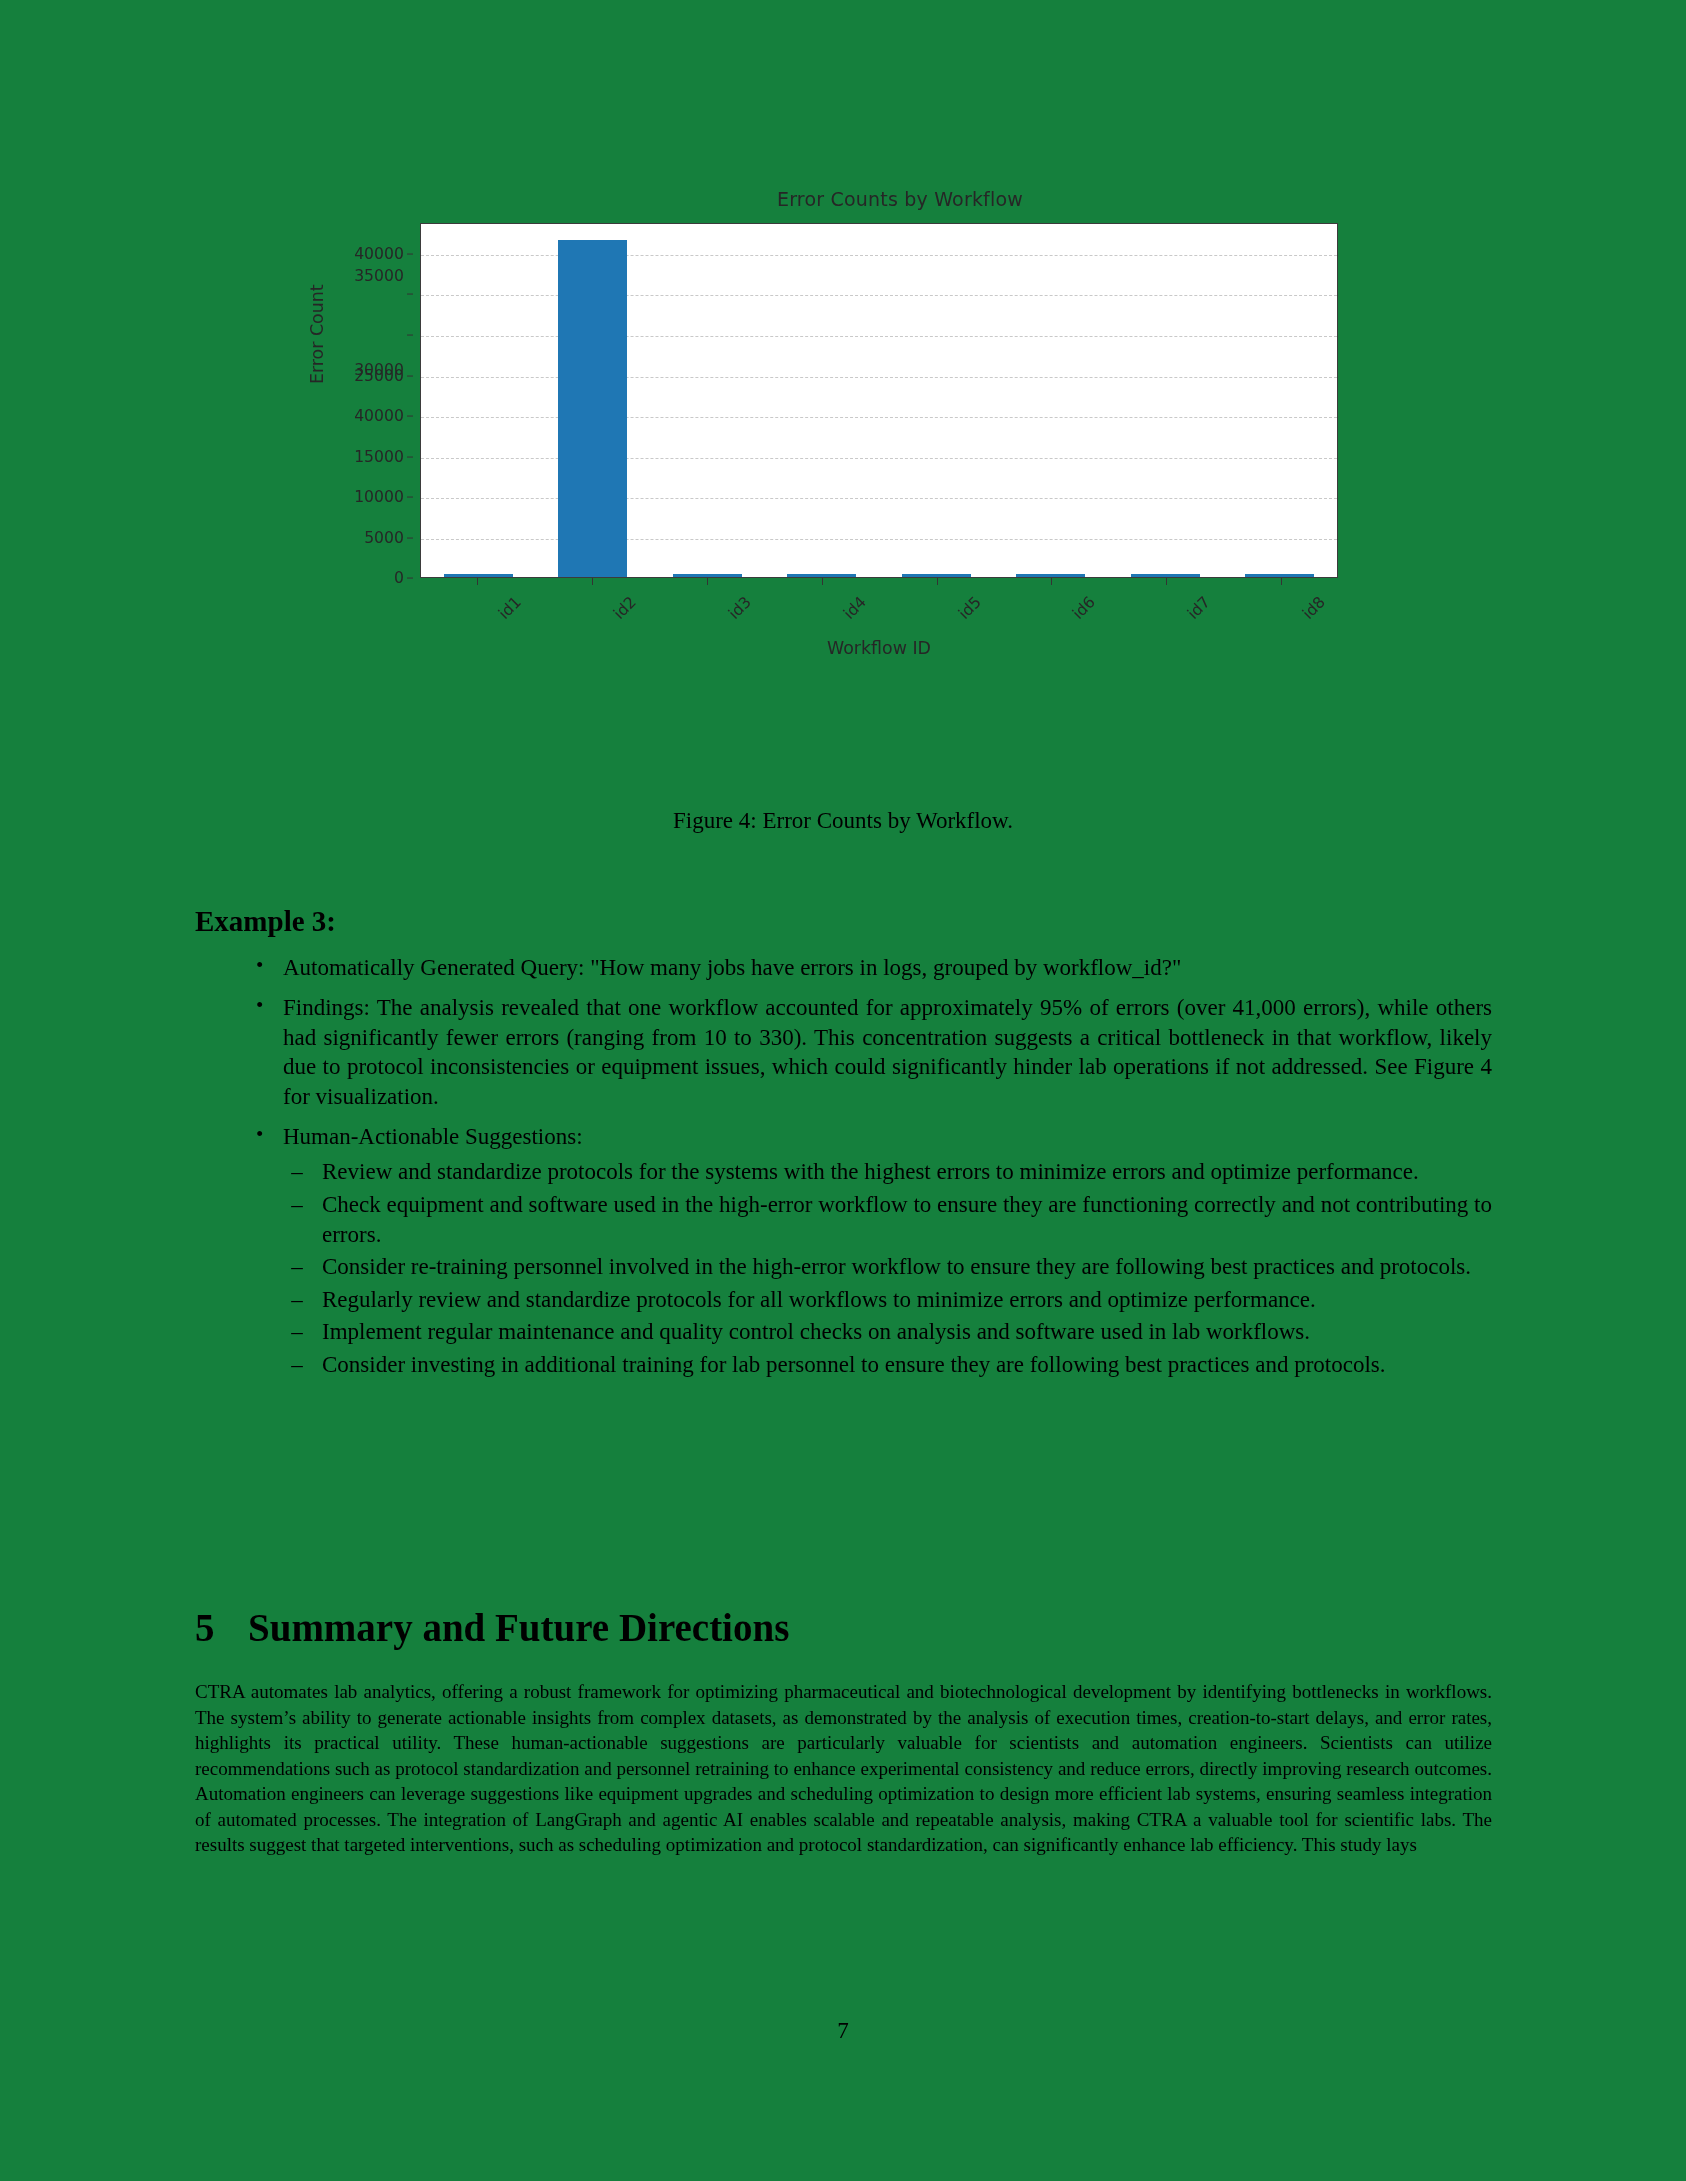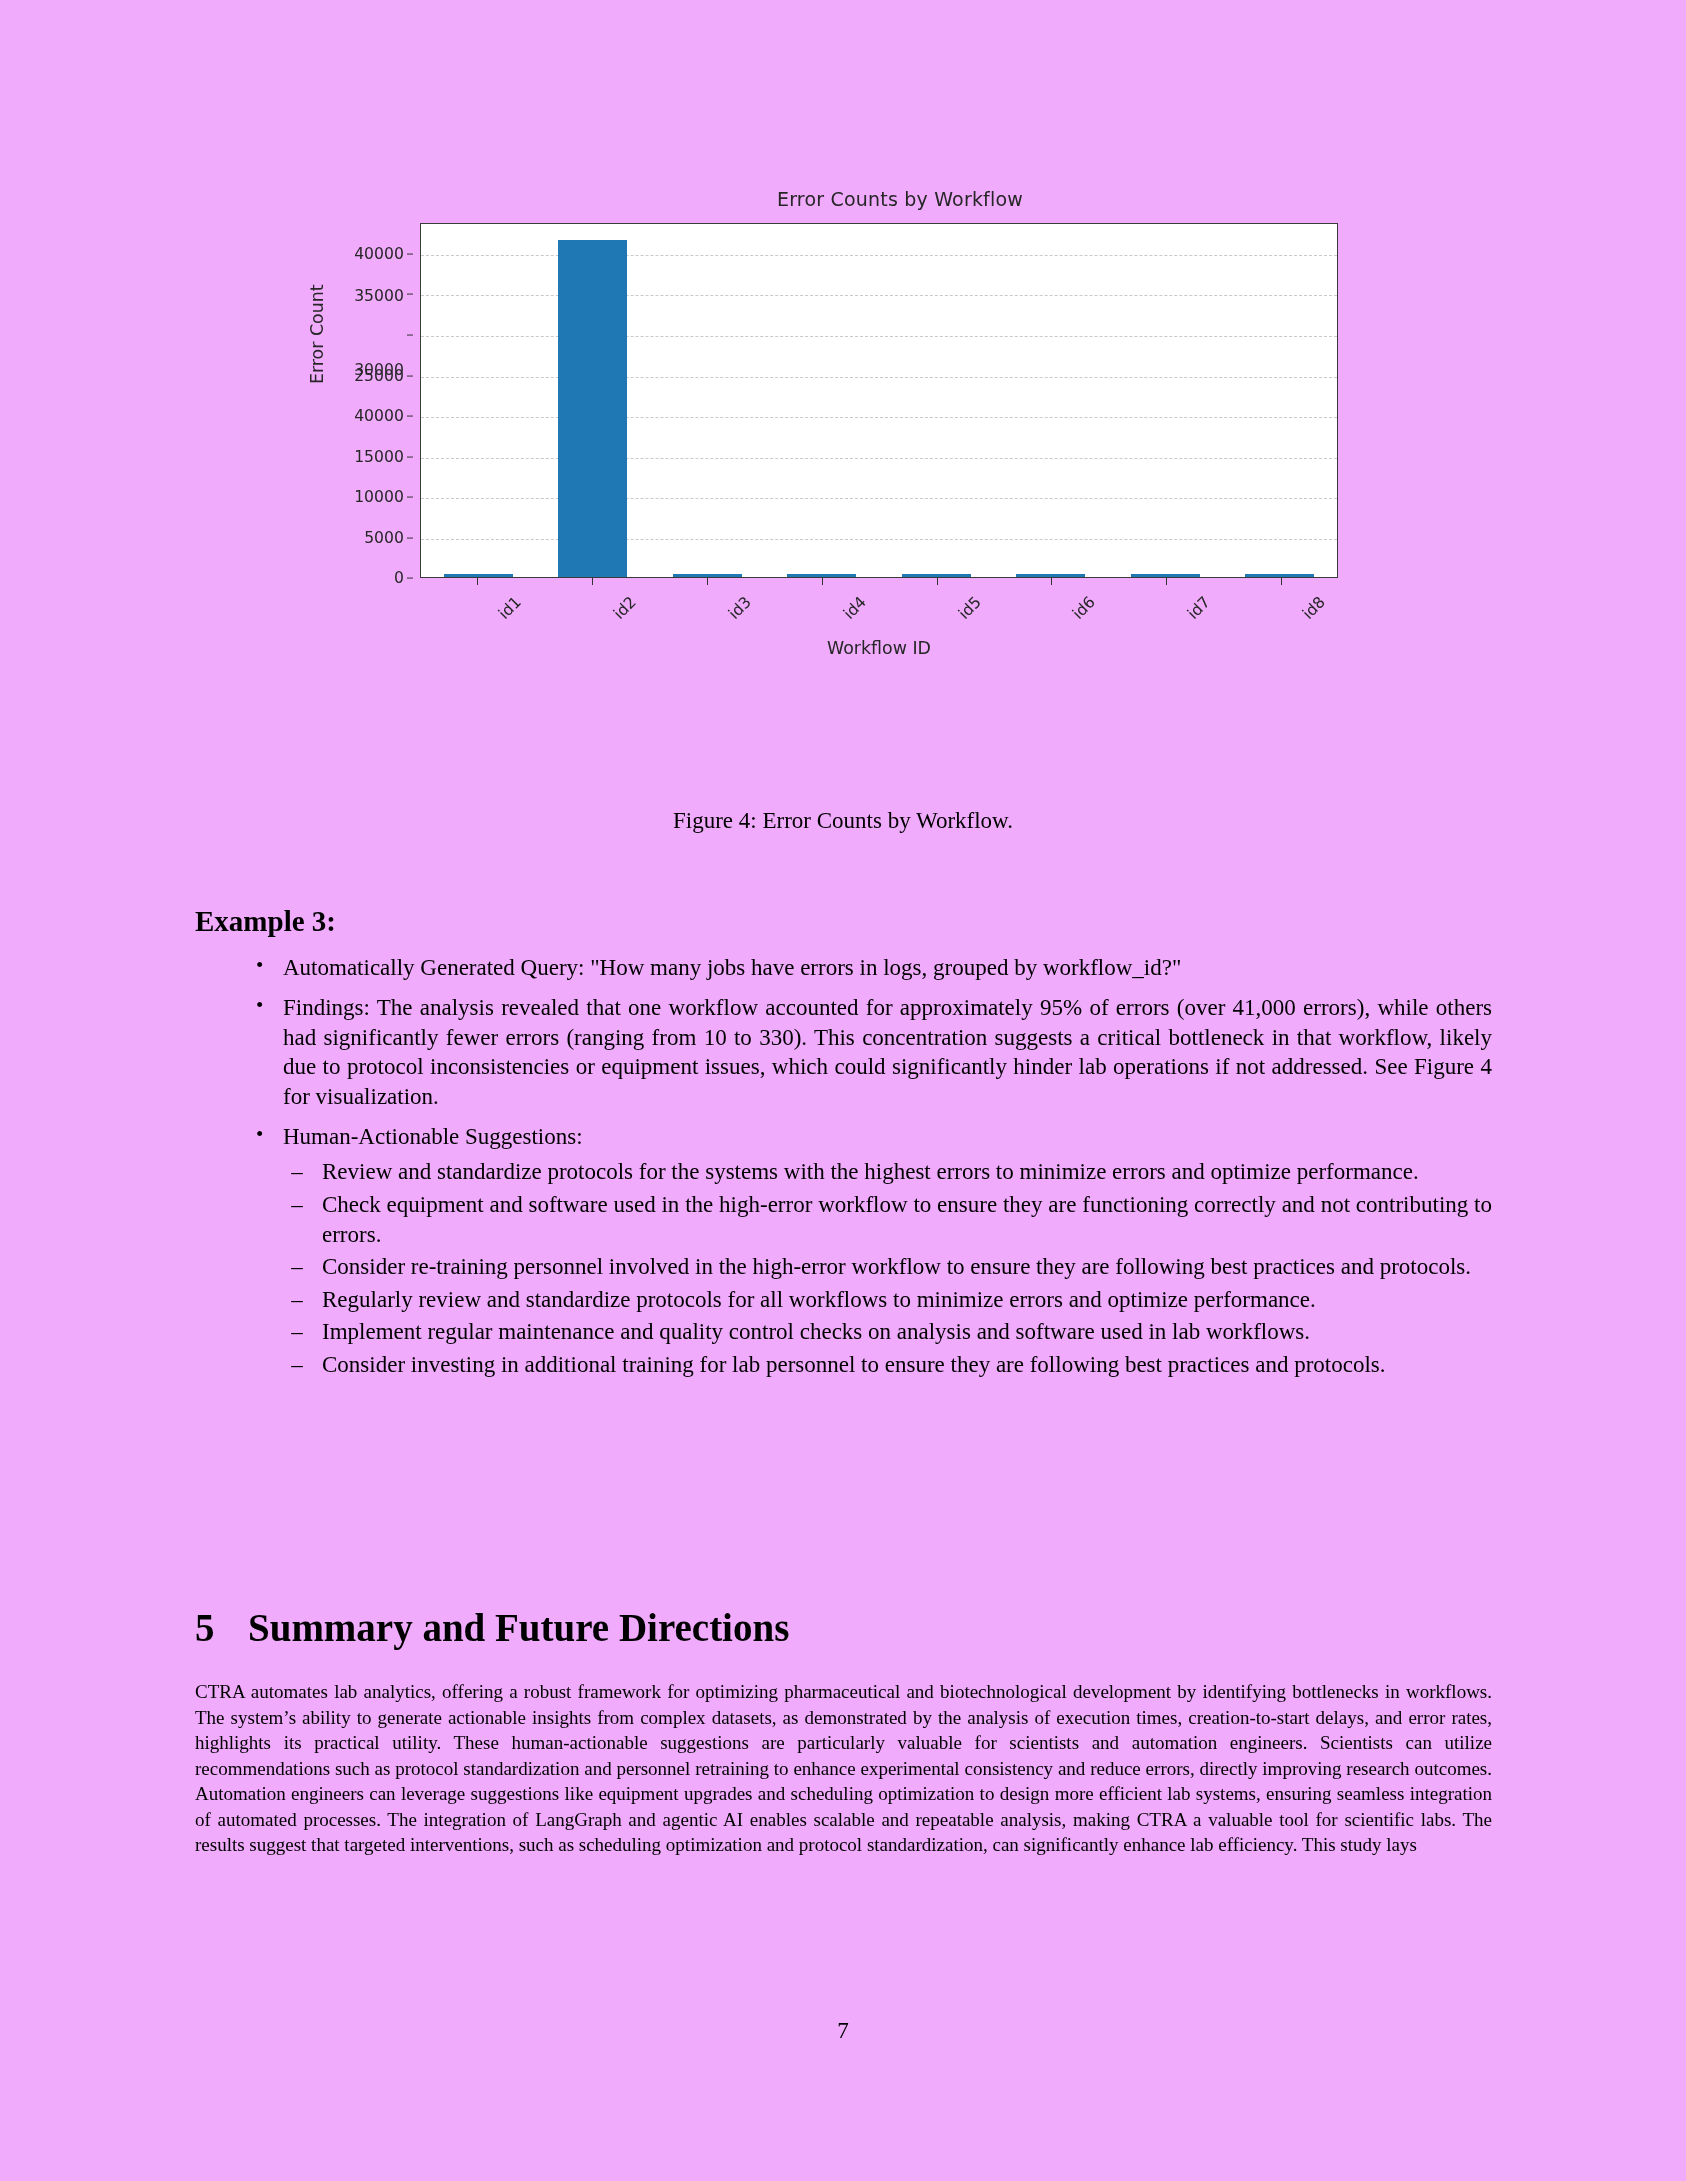--- a/index.html
+++ b/index.html
@@ -14,21 +14,21 @@
     color: #000000;
     position: relative;
     overflow: hidden;
   }
 
   .page {
     position: absolute;
     left: 0; top: 0;
     width: 1686px;
     height: 2182px;
-    background: #f0abfc;
+    background: #15803d;
   }
 
   
   .figure-block {
     position: absolute;
     left: 312px;
     top: 188px;
     width: 1084px;
   }
 
@@ -287,21 +287,21 @@
           <div class="ytick" style="top: 274px;">10000</div>
           <div class="ytick-mark" style="top: 274px;"></div>
           <div class="ytick" style="top: 234px;">15000</div>
           <div class="ytick-mark" style="top: 234px;"></div>
           <div class="ytick" style="top: 193px;">40000</div>
           <div class="ytick-mark" style="top: 193px;"></div>
           <div class="ytick" style="top: 153px;">25000</div>
           <div class="ytick-mark" style="top: 153px;"></div>
           <div class="ytick" style="top: 112px; margin-top: 35px;">30000</div>
           <div class="ytick-mark" style="top: 112px;"></div>
-          <div class="ytick" style="top: 73px;">35000</div>
+          <div class="ytick" style="top: 53px;">35000</div>
           <div class="ytick-mark" style="top: 71px;"></div>
           <div class="ytick" style="top: 31px;">40000</div>
           <div class="ytick-mark" style="top: 31px;"></div>
         </div>
       <div class="plot" id="plot">
         <div id="gridlines">
             <div class="gridline" style="top: 315px;"></div>
             <div class="gridline" style="top: 274px;"></div>
             <div class="gridline" style="top: 234px;"></div>
             <div class="gridline" style="top: 193px;"></div>

